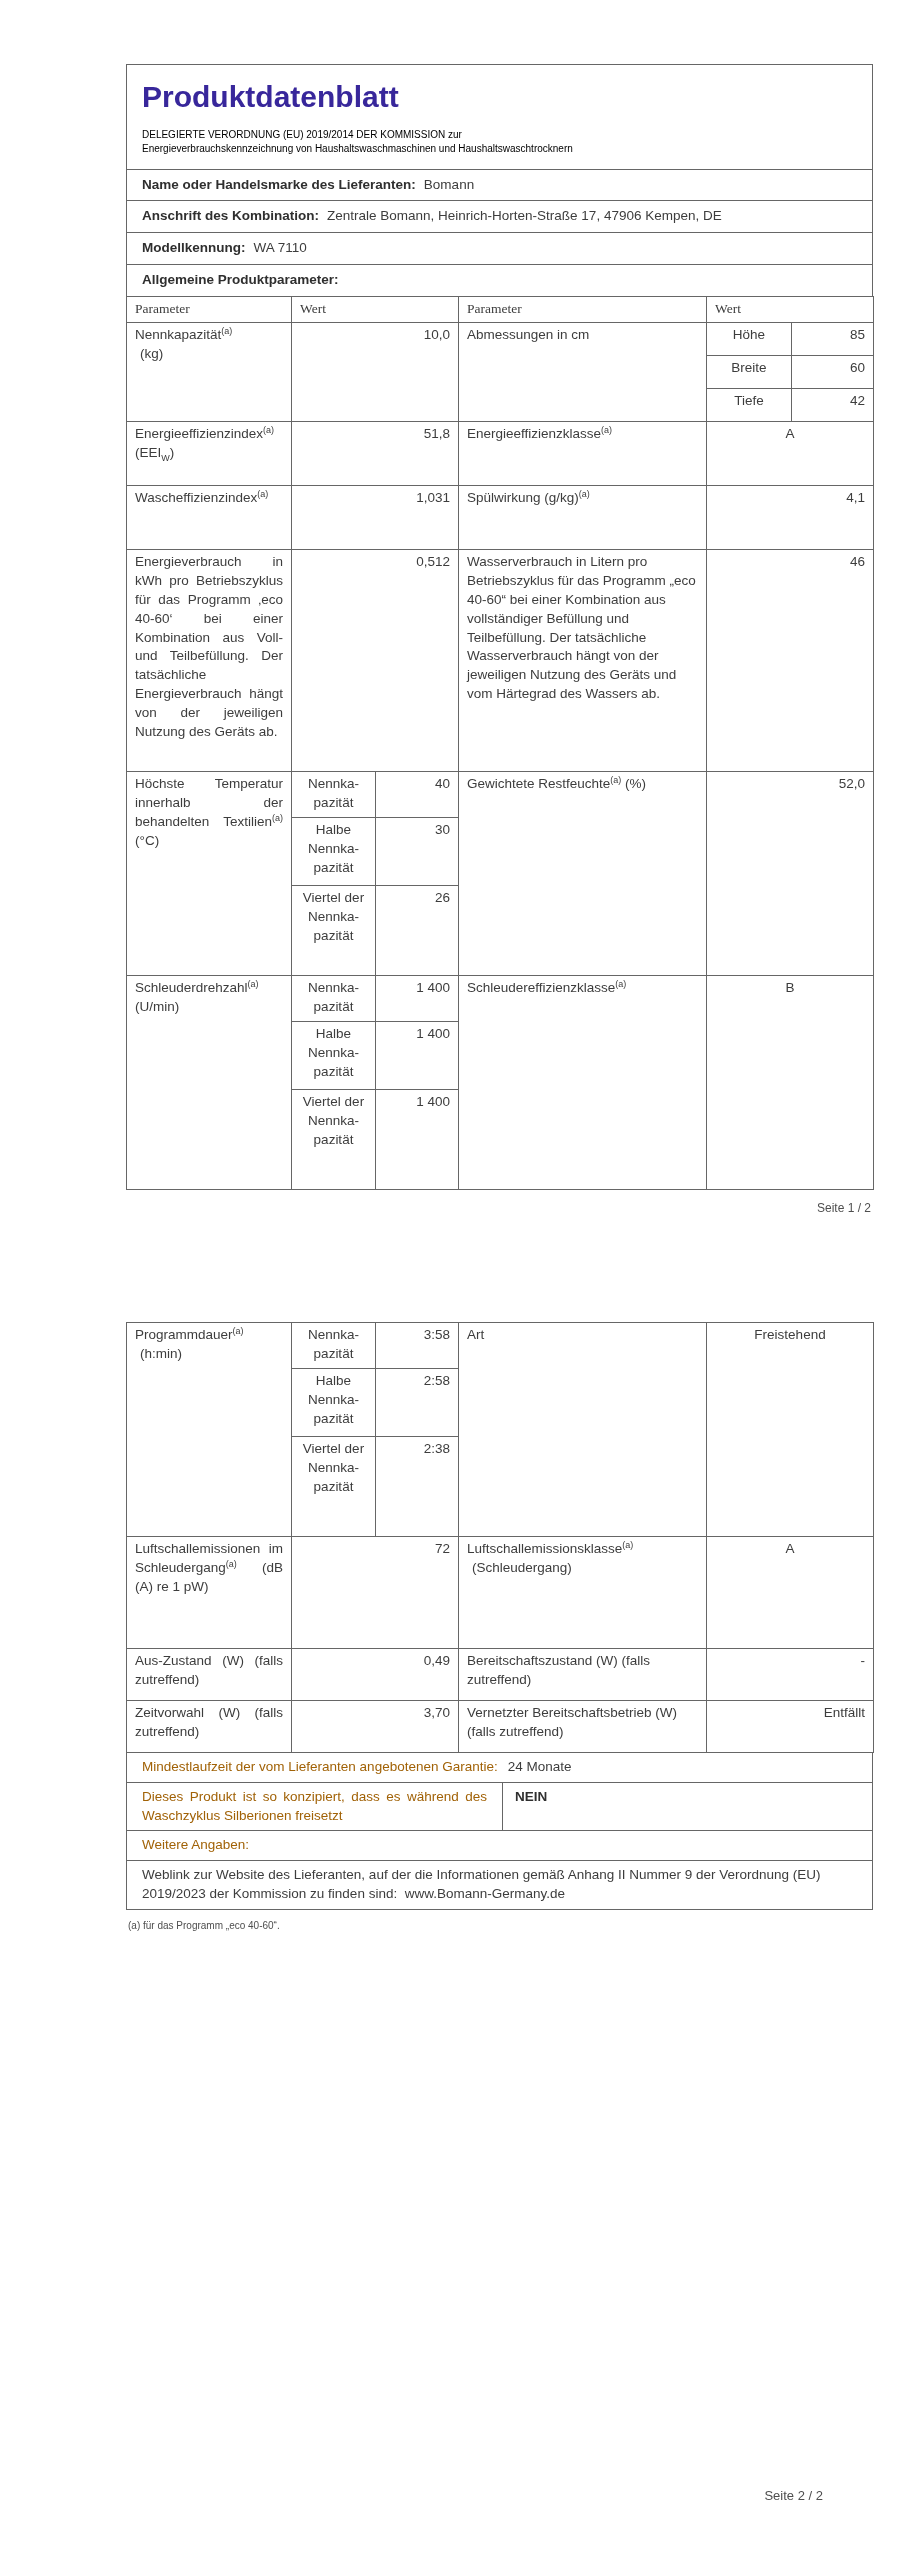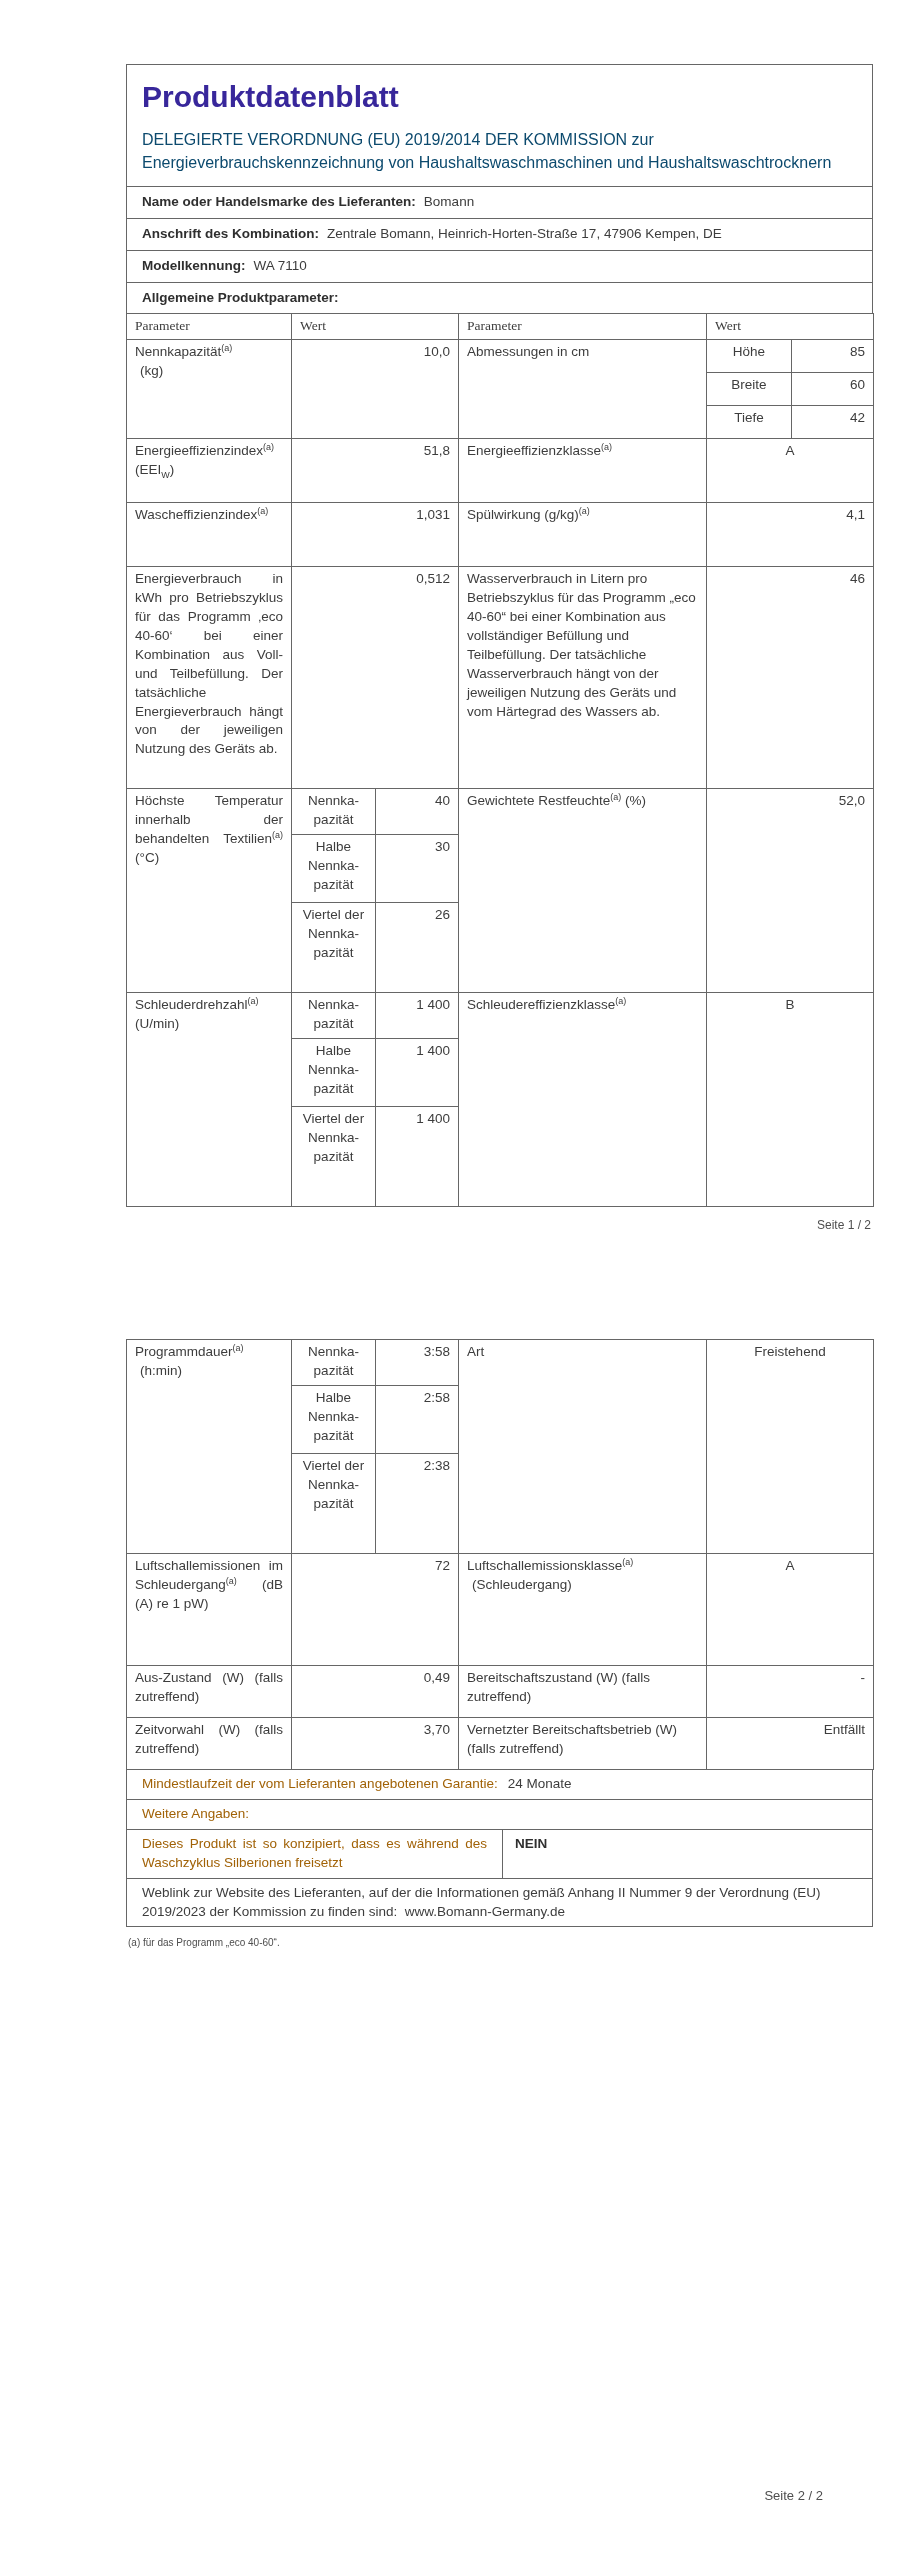--- a/index.html
+++ b/index.html
@@ -6,21 +6,21 @@
   html, body { margin: 0; padding: 0; background: #ffffff; }
   .canvas {
     position: relative; width: 905px; height: 2560px; background: #ffffff;
     font-family: "Liberation Sans", sans-serif; color: #3d3d3d;
     font-size: 13.5px; line-height: 1.4; overflow: hidden;
   }
   .doc { position: absolute; left: 78px; top: 64px; width: 747px; margin-left: 48px; }
 
   .titlebox { border: 1px solid #666; padding: 15px 15px 12px; }
   .title { color: #38279b; font-size: 30px; font-weight: bold; line-height: 1.15; margin: 0 0 13px 0; }
-  .reg { color: #0c4a6e; font-size: 16px; line-height: 1.45; }
+  .reg { color: #000000; font-size: 10px; line-height: 1.45; }
 
   .inforow { border: 1px solid #666; border-top: 0; padding: 6px 15px; }
   .inforow.nobot { border-bottom: 0; }
   .lbl { font-weight: bold; color: #2f2f2f; }
   .val { margin-left: 8px; }
 
   table.ptable { border-collapse: collapse; table-layout: fixed; width: 747px; }
   .ptable td { border: 1px solid #666; vertical-align: top; padding: 3px 8px; overflow: hidden; }
   .hrow td { height: 25px; font-family: Liberation Serif, serif; }
   .param  { text-align: justify; hyphens: manual; }
@@ -200,27 +200,27 @@
         <td class="param">Zeitvorwahl (W) (falls zutreffend)</td>
         <td colspan="2" class="num">3,70</td>
         <td class="param2">Vernetzter Bereitschaftsbetrieb (W) (falls zutreffend)</td>
         <td colspan="2" class="num">Entfällt</td>
       </tr>
     </tbody>
       </table>
 
     <div class="brow"><span class="b">Mindestlaufzeit der vom Lieferanten angebotenen Garantie:</span><span class="gval">24 Monate</span></div>
 
-    <div class="brow"><span class="b">Weitere Angaben:</span></div>
-
     <div class="brow split">
       <div class="bl b just">Dieses Produkt ist so konzipiert, dass es wäh­rend des Waschzyklus Silberionen freisetzt</div>
       <div class="br">NEIN</div>
     </div>
 
+    <div class="brow"><span class="b">Weitere Angaben:</span></div>
+
     <div class="brow"><span>Weblink zur Website des Lieferanten, auf der die Informationen gemäß Anhang II Nummer 9 der Verordnung (EU) 2019/2023 der Kommission zu finden sind:&nbsp; www.Bomann-Germany.de</span></div>
 
     <div class="footnote">(a) für das Programm „eco 40-60“.</div>
 
   </div>
 
   <div class="p2foot">Seite 2 / 2</div>
 </div>
 
 </body></html>

